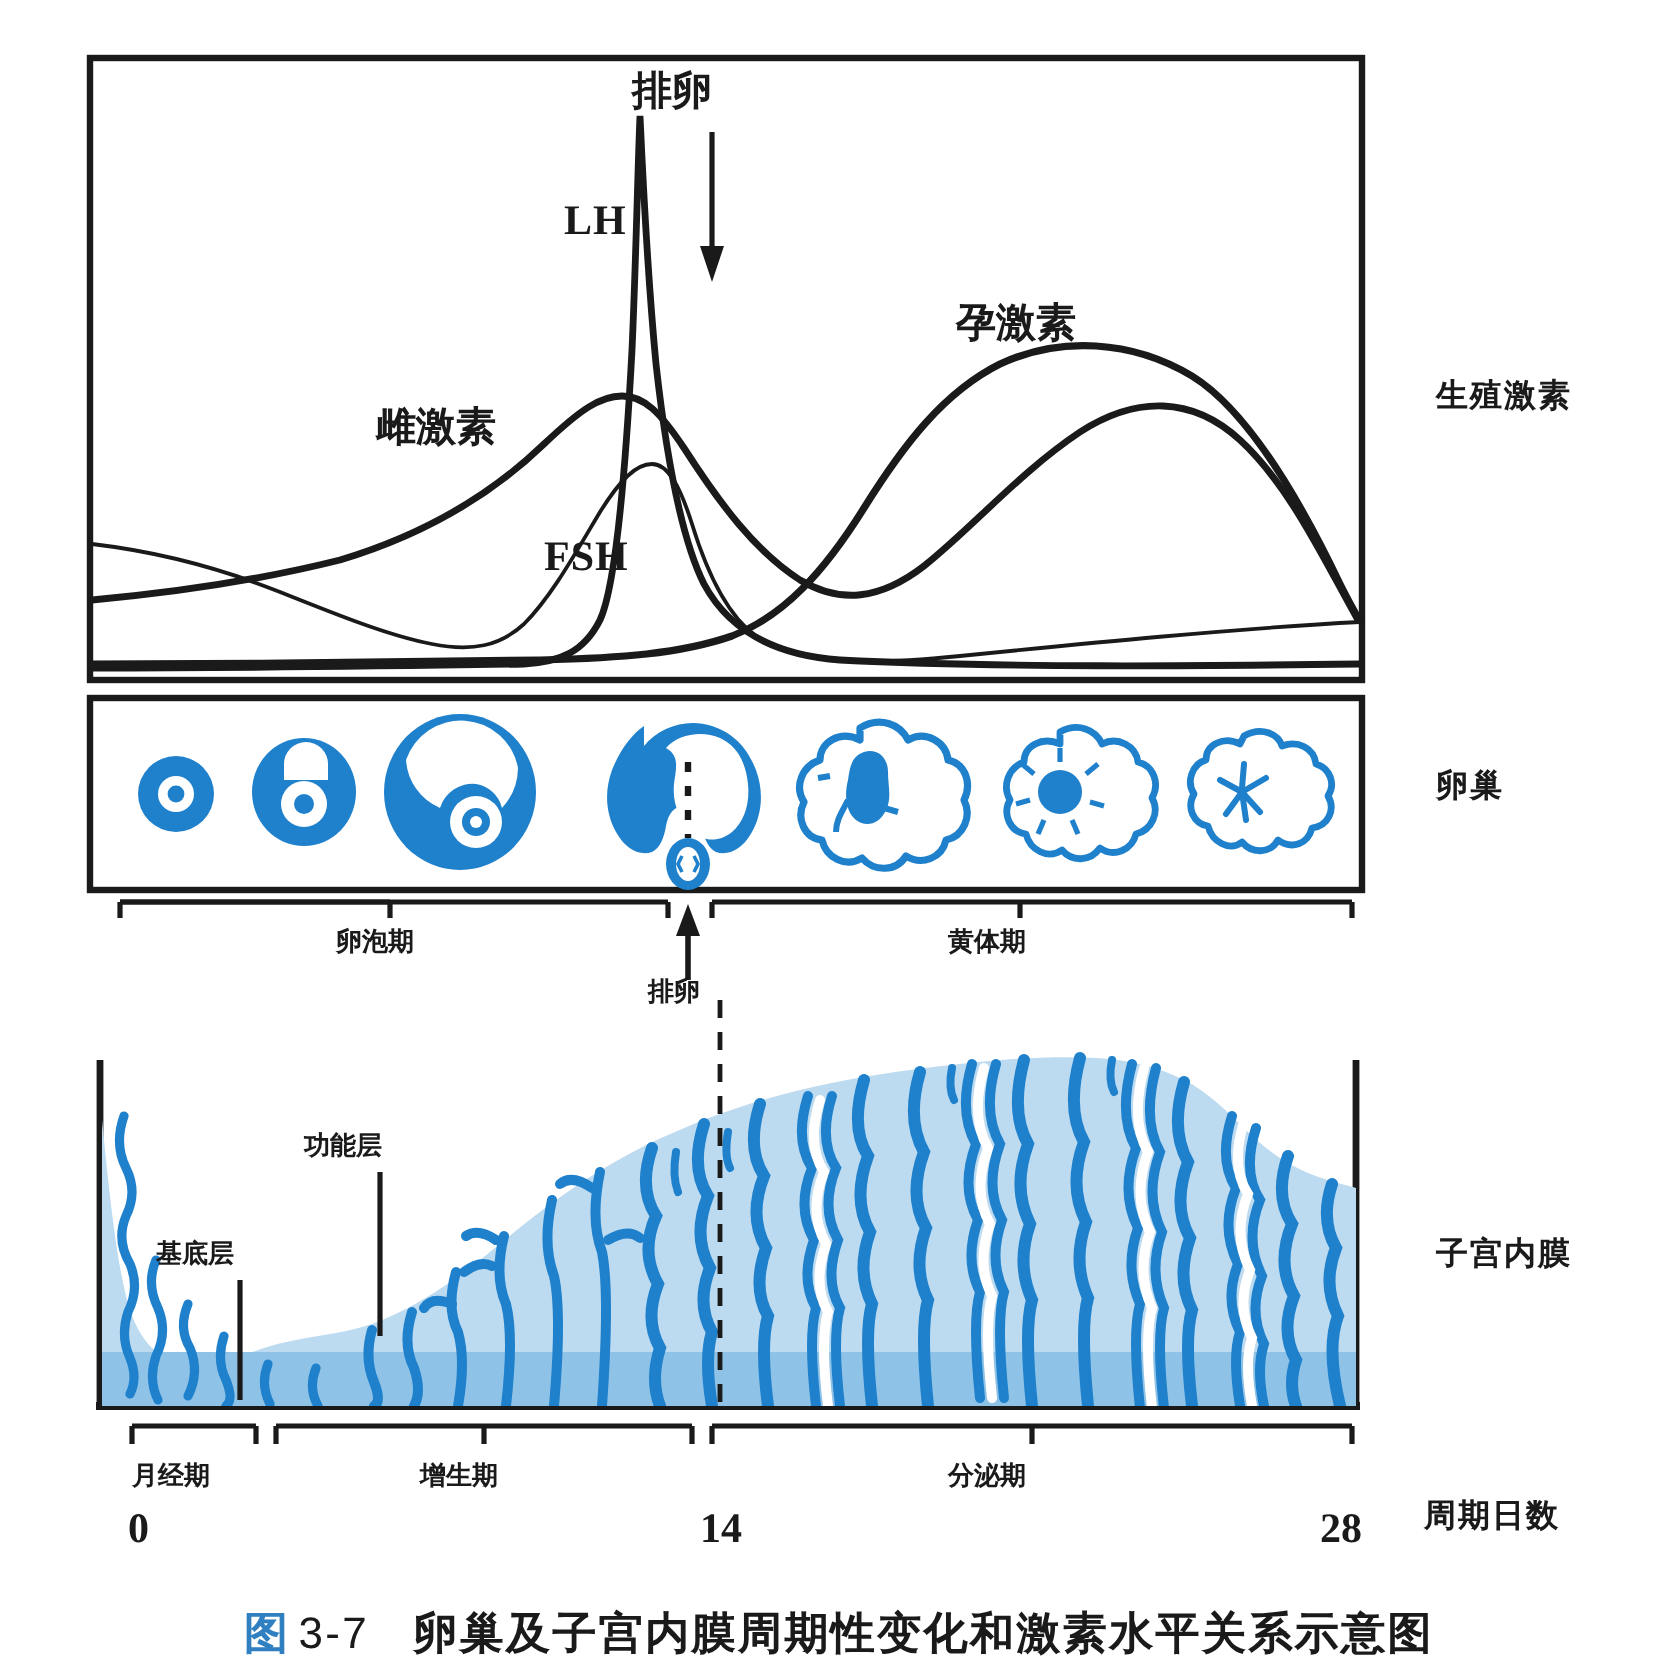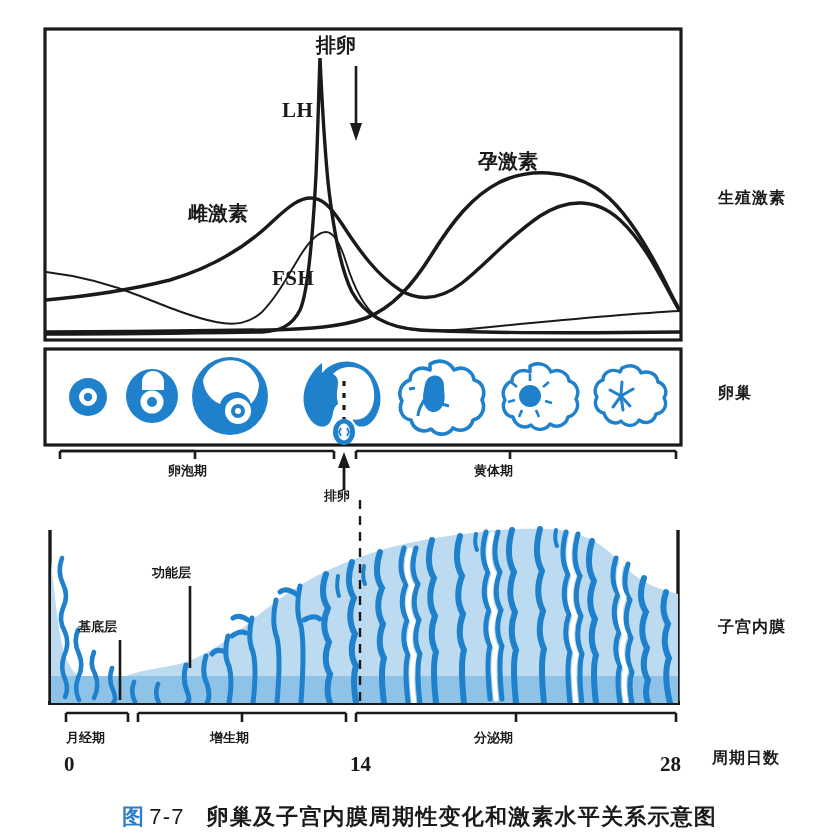--- a/index.html
+++ b/index.html
@@ -296,16 +296,16 @@
 
 <div class="lbl cn phase" style="left:66px;top:729px;">月经期</div>
 <div class="lbl cn phase" style="left:210px;top:729px;">增生期</div>
 <div class="lbl cn phase" style="left:474px;top:729px;">分泌期</div>
 
 <div class="lbl daynum" style="left:64px;top:752px;">0</div>
 <div class="lbl daynum" style="left:350px;top:752px;">14</div>
 <div class="lbl daynum" style="left:660px;top:752px;">28</div>
 
 <div class="lbl caption" style="left:122px;top:802px;">
-  <span class="cn capfig">图</span><span class="capnum" style="margin-left:4px;">7-7</span><span class="cn" style="margin-left:22px;">卵巢及子宫内膜周期性变化和激素水平关系示意图</span>
+  <span class="cn capfig">图</span><span class="capnum" style="margin-left:4px;">3-7</span><span class="cn" style="margin-left:22px;">卵巢及子宫内膜周期性变化和激素水平关系示意图</span>
 </div>
 
 </div>
 
 </body></html>

